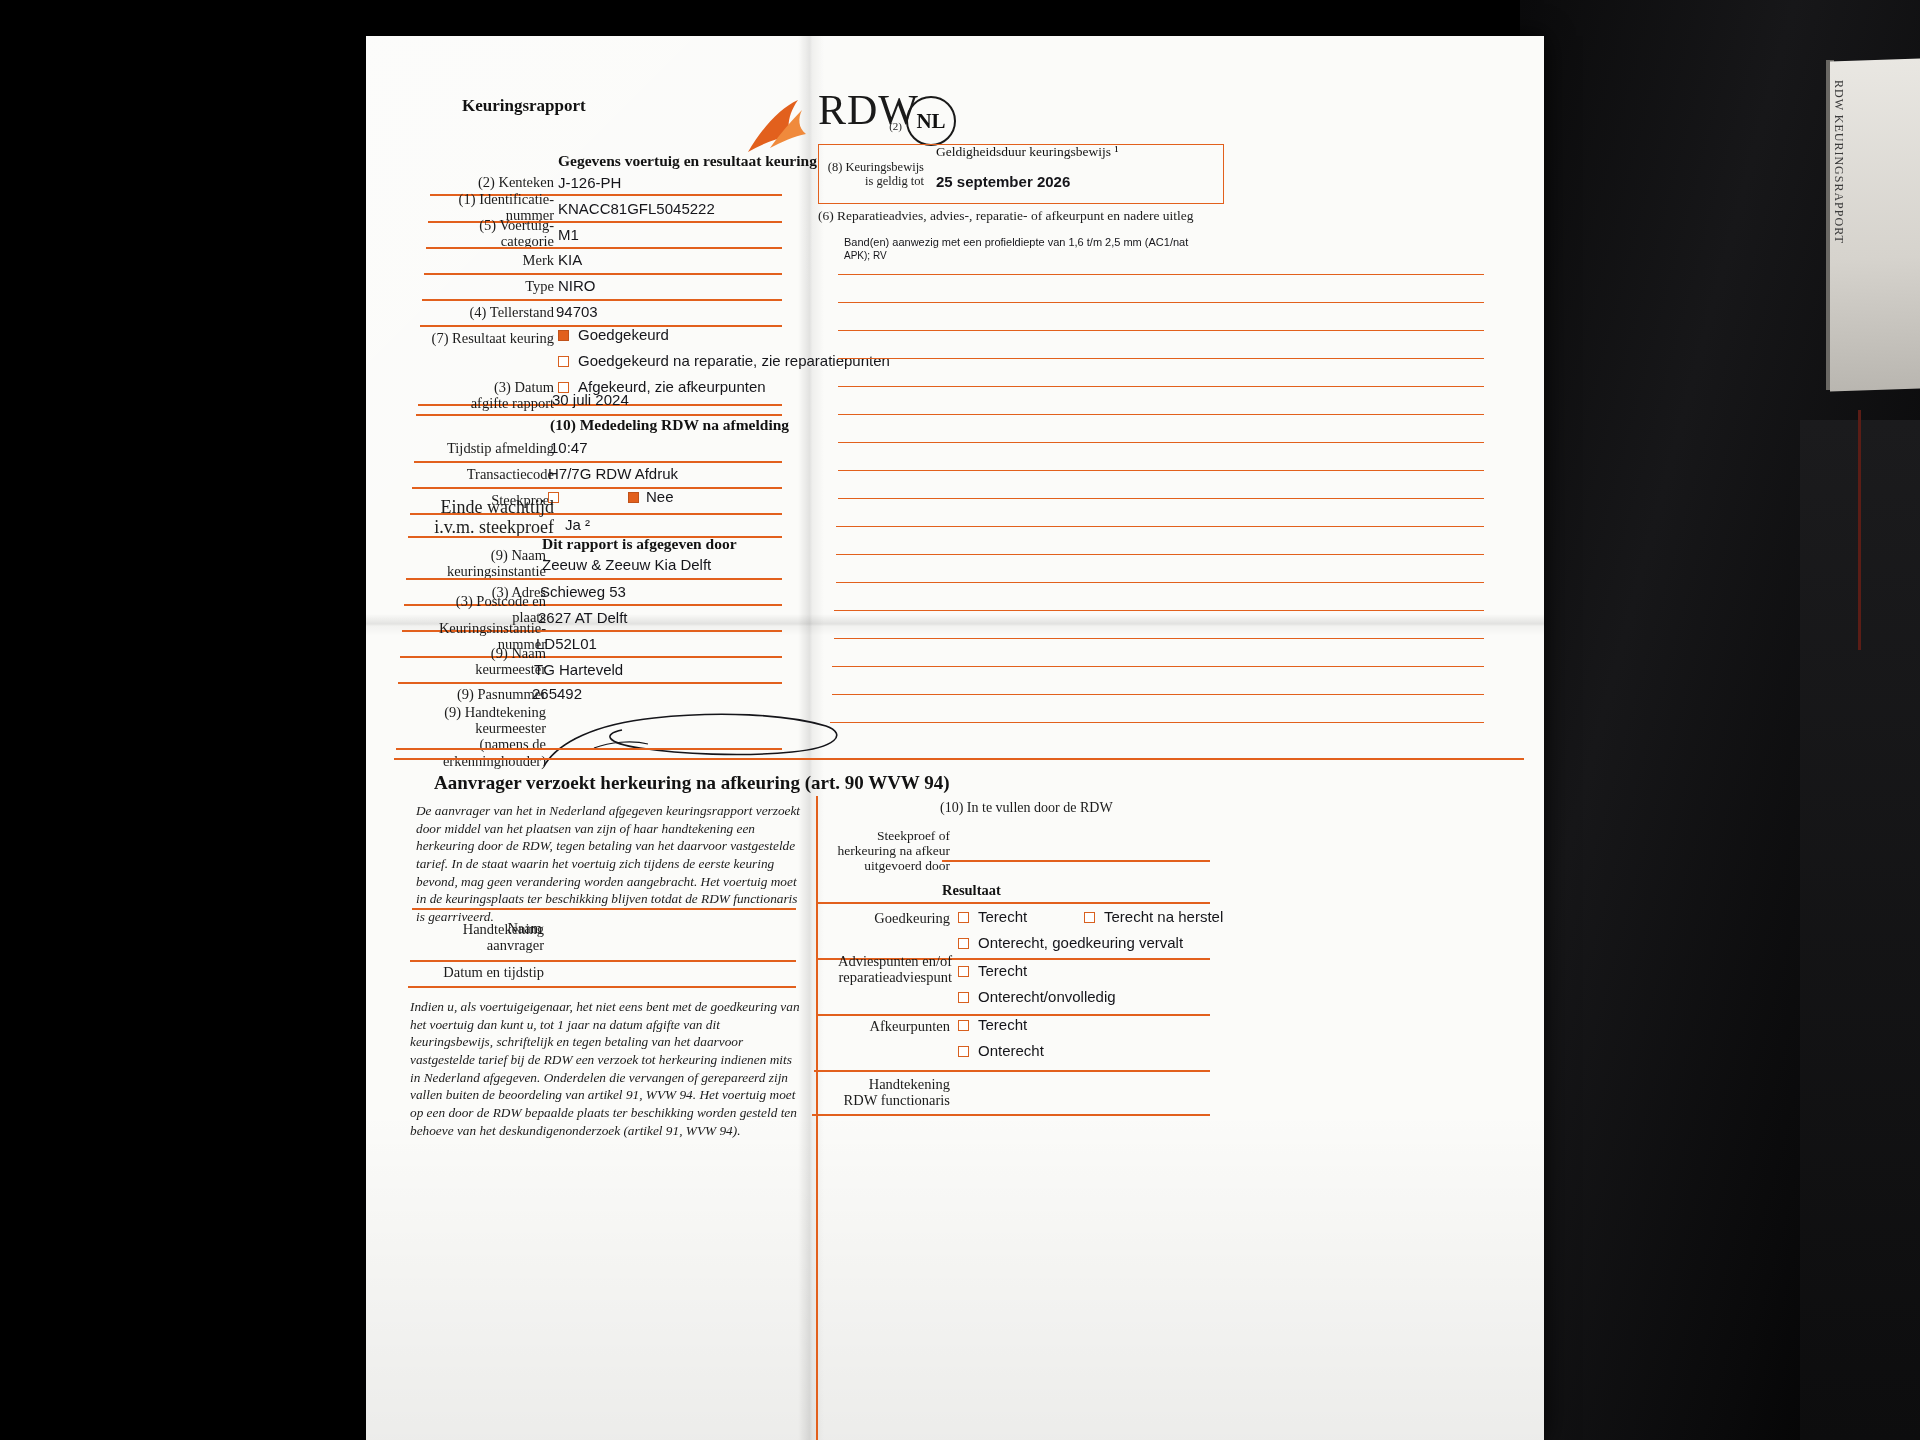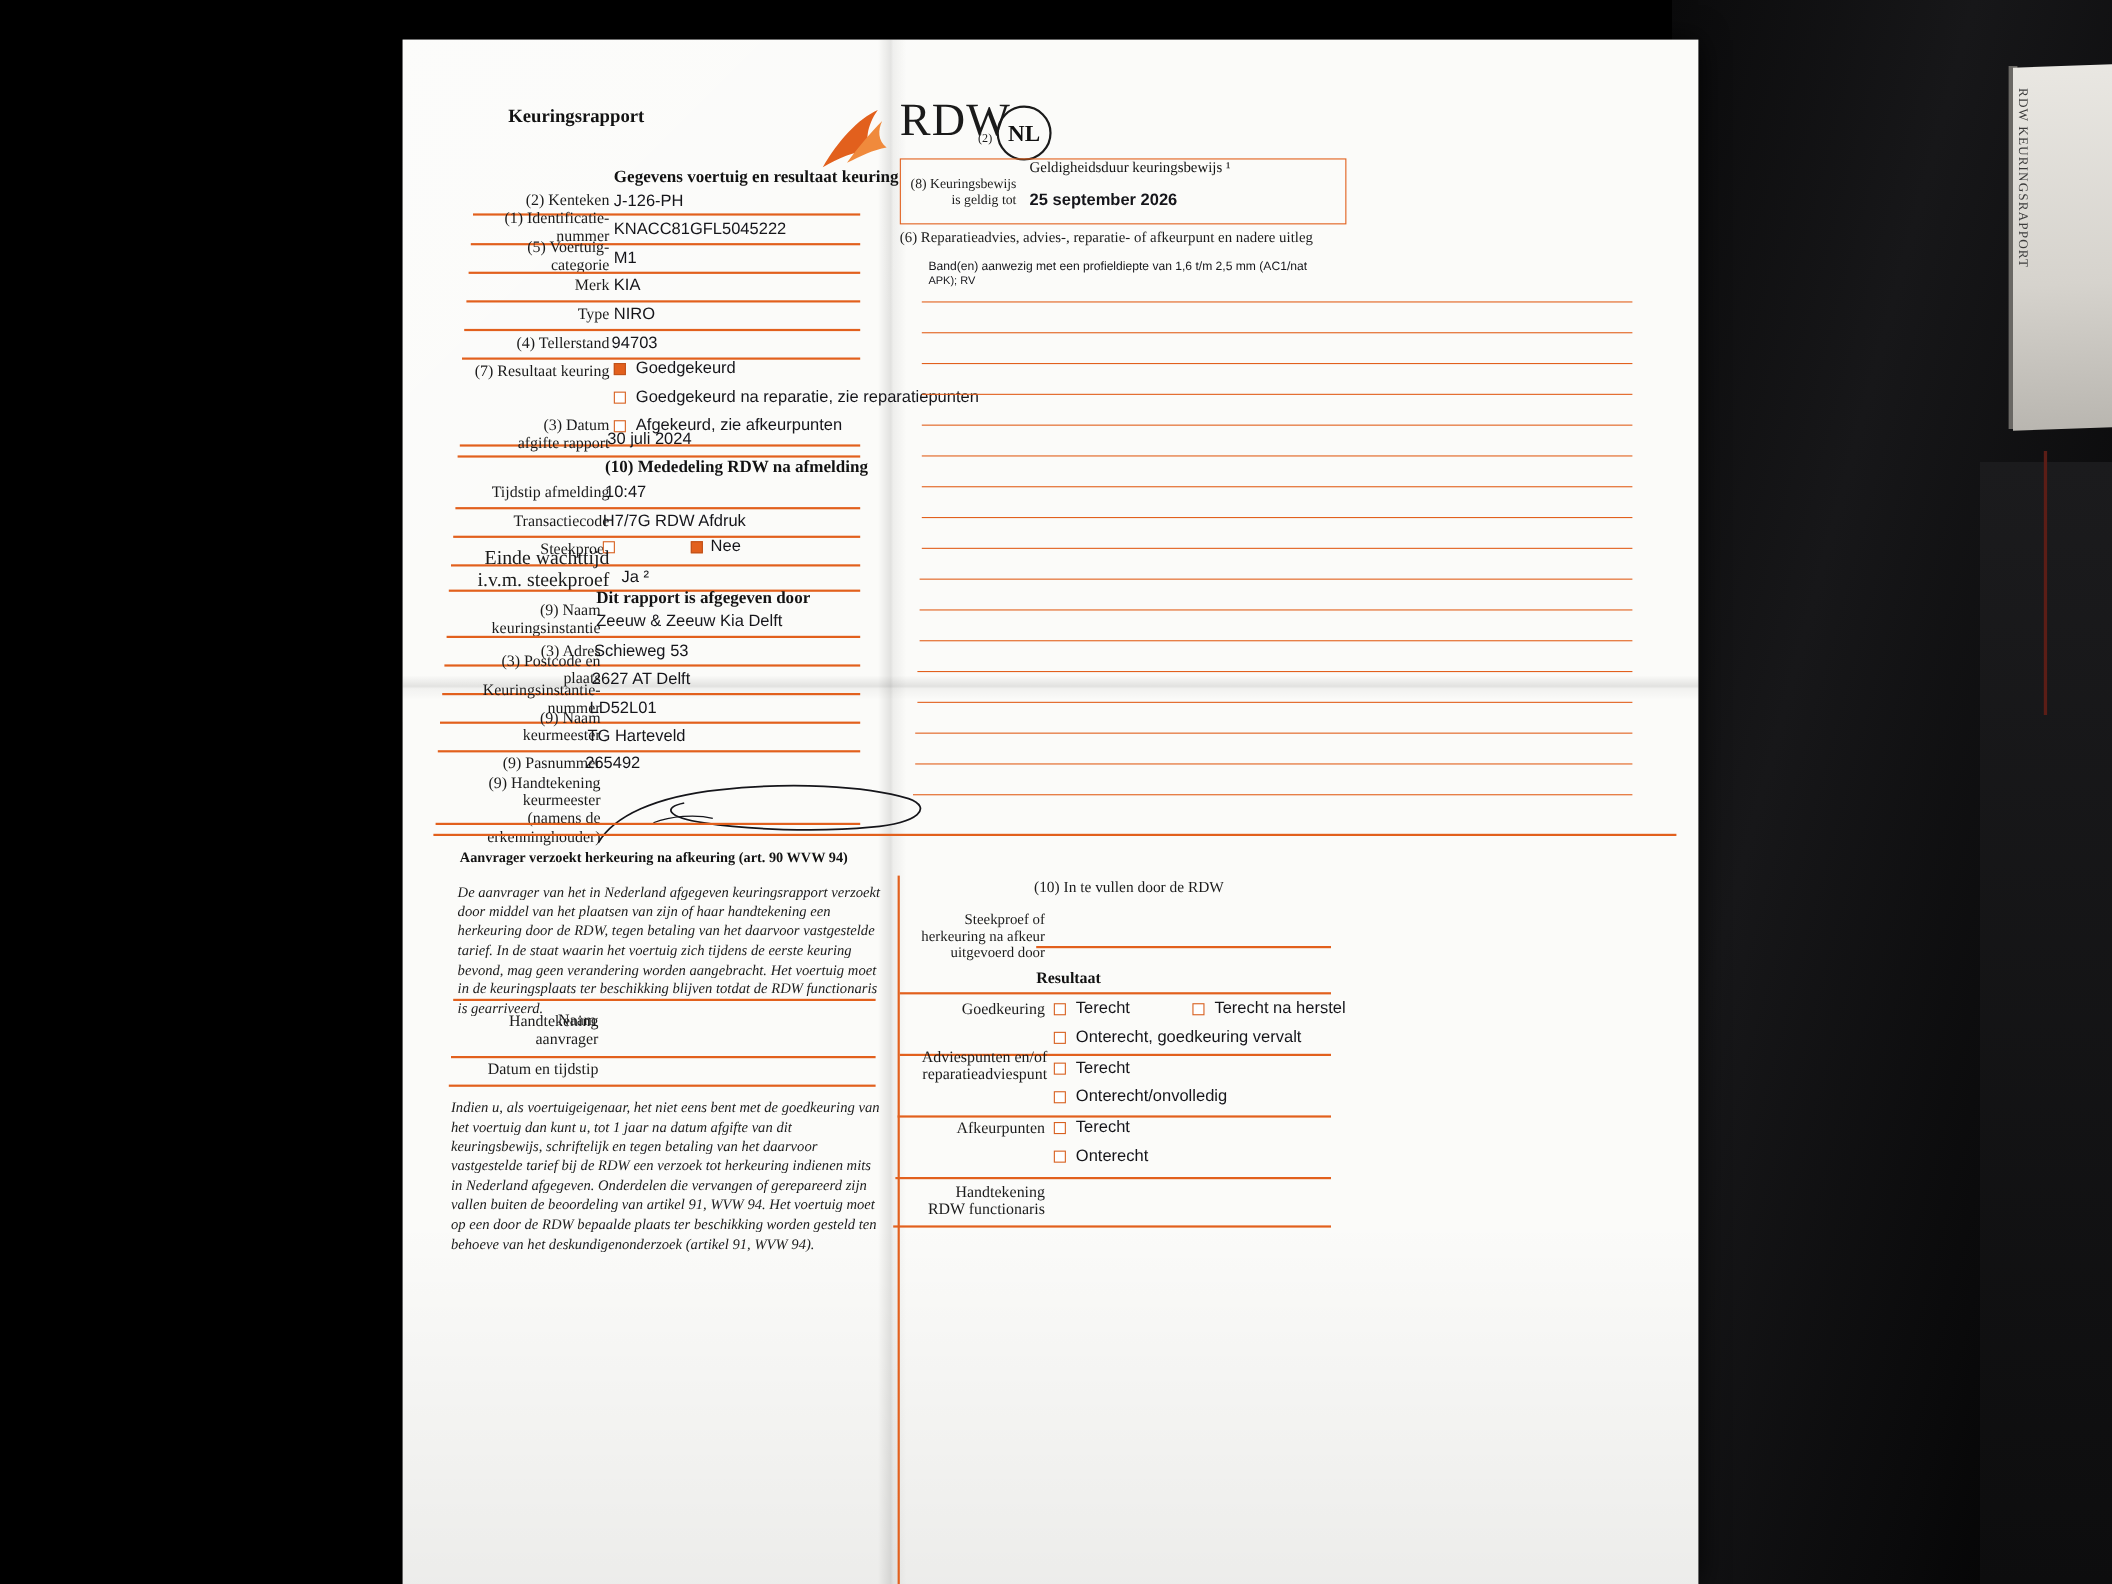--- a/index.html
+++ b/index.html
@@ -360,21 +360,21 @@
     <div class="rule-thin" style="left:472px; top:462px; width:646px;"></div>
     <div class="rule-thin" style="left:470px; top:490px; width:648px;"></div>
     <div class="rule-thin" style="left:470px; top:518px; width:648px;"></div>
     <div class="rule-thin" style="left:470px; top:546px; width:648px;"></div>
     <div class="rule-thin" style="left:468px; top:574px; width:650px;"></div>
     <div class="rule-thin" style="left:468px; top:602px; width:650px;"></div>
     <div class="rule-thin" style="left:466px; top:630px; width:652px;"></div>
     <div class="rule-thin" style="left:466px; top:658px; width:652px;"></div>
     <div class="rule-thin" style="left:464px; top:686px; width:654px;"></div>
 
-    <div class="hdr" style="left:52px; top:736px; font-size:13px;">Aanvrager verzoekt herkeuring na afkeuring (art. 90 WVW 94)</div>
+    <div class="hdr" style="left:68px; top:736px; font-size:19px;">Aanvrager verzoekt herkeuring na afkeuring (art. 90 WVW 94)</div>
 
     <div class="para" style="left:50px; top:766px; width:388px;">De aanvrager van het in Nederland afgegeven keuringsrapport verzoekt door middel van het plaatsen van zijn of haar handtekening een herkeuring door de RDW, tegen betaling van het daarvoor vastgestelde tarief. In de staat waarin het voertuig zich tijdens de eerste keuring bevond, mag geen verandering worden aangebracht. Het voertuig moet in de keuringsplaats ter beschikking blijven totdat de RDW functionaris is gearriveerd.</div>
 
     <div class="lbl" style="left:56px; top:884px; width:120px;">Naam</div>
     <div class="rule" style="left:46px; top:872px; width:384px;"></div>
 
     <div class="lbl" style="left:30px; top:886px; width:148px; line-height:1.1; white-space:pre-line;">Handtekening
 aanvrager</div>
     <div class="rule" style="left:44px; top:924px; width:386px;"></div>
 

